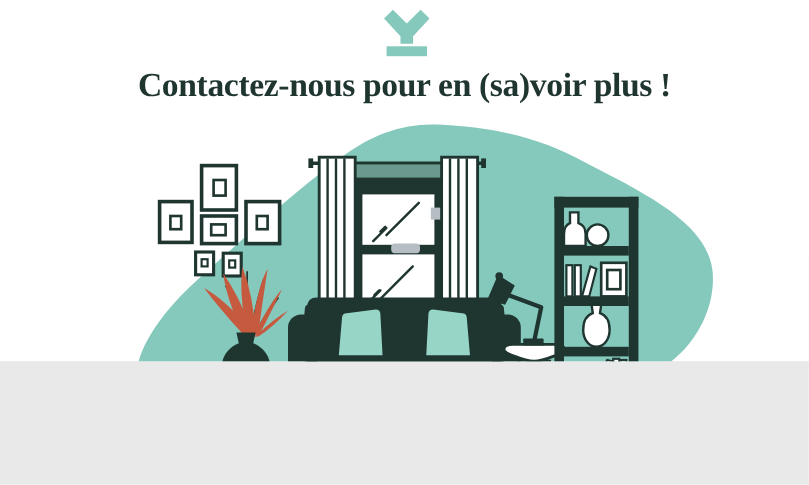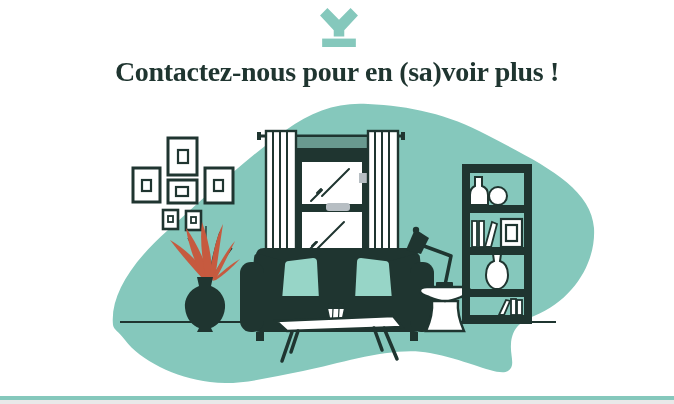--- a/index.html
+++ b/index.html
@@ -1,21 +1,21 @@
 <!DOCTYPE html>
 <html style="--teal: #85c8bc; --teal-light: #97d5c7; --teal-dark: #69998f; --dark: #1f3530; --accent-red: #c65a3f; --gray: #b7bec3; --white: #ffffff;"><head>
 <meta charset="utf-8">
 <style>
   :root{
     --teal:#85c8bc; --teal-light:#97d5c7; --teal-dark:#69998f;
     --dark:#1f3530; --accent-red:#c65a3f; --gray:#b7bec3; --white:#ffffff; --bg:#ffffff;
   }
   *{margin:0;padding:0;box-sizing:border-box;}
   body{background:#e9e9e9;font-family:"Liberation Serif",serif;}
-  .page{position:relative;width:674px;height:400px;background:var(--bg);overflow:hidden;margin:0 auto;}
+  .page{position:relative;width:674px;height:301px;background:var(--bg);overflow:hidden;margin:0 auto;}
   .logo{position:absolute;left:320px;top:7px;width:38px;height:40px;}
   .title{
     position:absolute;left:0;top:56px;width:674px;text-align:center;
     font-family:"Liberation Serif",serif;font-weight:700;font-size:28px;
     letter-spacing:-0.3px;color:var(--dark);
   }
   .scene{position:absolute;left:0;top:95px;width:674px;height:301px;}
   .accent-bar{position:absolute;left:0;top:396px;width:674px;height:8px;background:var(--teal);}
 </style>
 </head>

